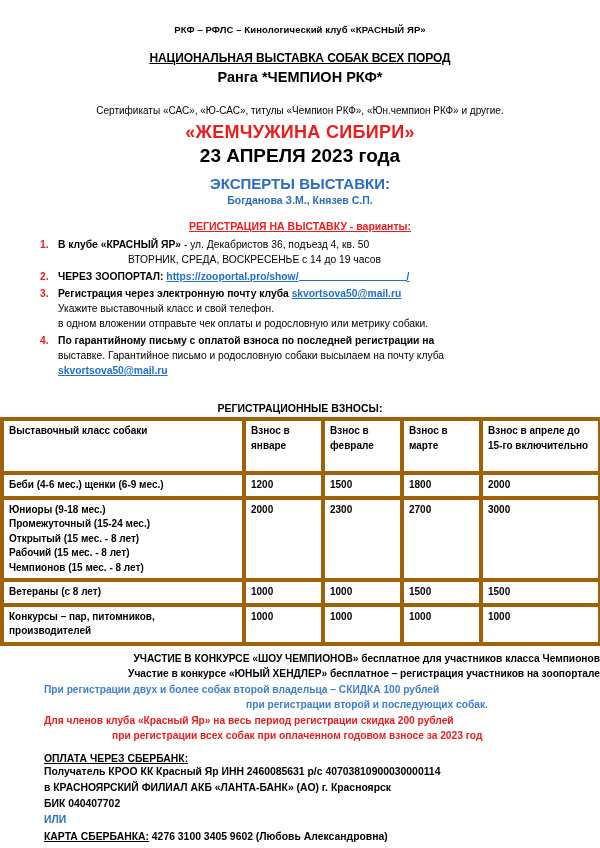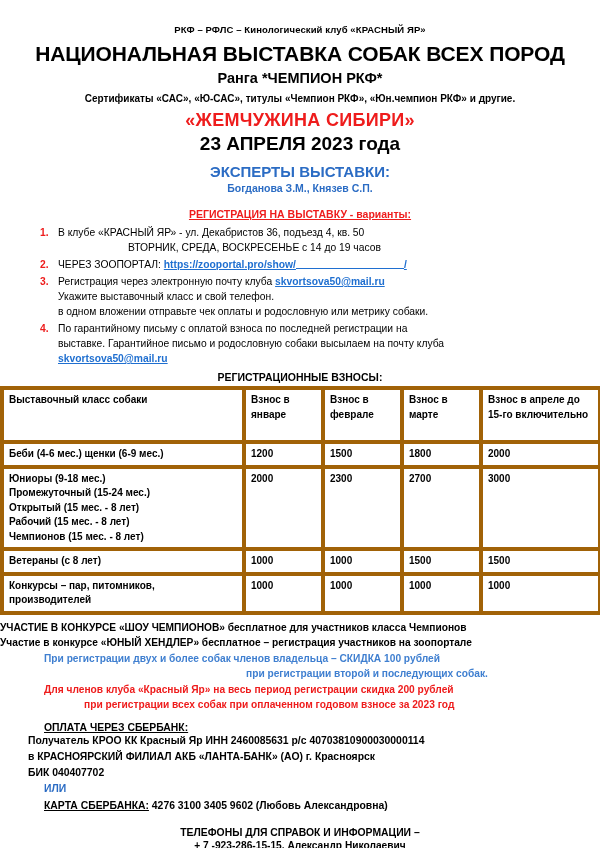--- a/index.html
+++ b/index.html
@@ -24,36 +24,37 @@
 
   .l-org {
     text-align: center;
     font-size: 9.5px;
     font-weight: bold;
     margin-top: 24px;
     letter-spacing: 0.1px;
   }
   .l-title {
     text-align: center;
-    font-size: 21px;
-    font-weight: bold;
-    margin-top: 7px;
+    font-size: 12px;
+    font-weight: bold;
+    margin-top: 16px;
     letter-spacing: -0.1px;
+    text-decoration: underline;
   }
   .l-rank {
     text-align: center;
     font-size: 14.5px;
     font-weight: bold;
     margin-top: 4px;
   }
   .l-certs {
     text-align: center;
     font-size: 10px;
-    font-weight: bold;
-    margin-top: 7px;
+    font-weight: normal;
+    margin-top: 20px;
   }
   .l-name {
     text-align: center;
     font-size: 18px;
     font-weight: bold;
     color: #ee1c1c;
     margin-top: 6px;
     letter-spacing: 0.3px;
   }
   .l-date {
@@ -97,42 +98,42 @@
     margin-bottom: 2px;
     line-height: 15px;
   }
   ol.reg-list > li .num {
     position: absolute;
     left: 40px;
     top: 0;
     color: #ee1c1c;
     font-weight: bold;
   }
-  .li-main { font-weight: normal; }
+  .li-main { font-weight: bold; }
   .li-thin { font-weight: normal; }
   .indent-1 { padding-left: 70px; }
   .indent-2 { padding-left: 6px; }
   .link {
     color: #1f6fd0;
     text-decoration: underline;
     font-weight: bold;
   }
   .link-blank {
     display: inline-block;
     width: 108px;
     border-bottom: 1px solid #1f6fd0;
     height: 11px;
     vertical-align: -1px;
   }
 
   .fees-head {
     text-align: center;
     font-size: 10.5px;
     font-weight: bold;
-    margin-top: 5px;
+    margin-top: 24px;
     margin-bottom: 3px;
   }
   table.fees {
     border-collapse: collapse;
     margin: 0 auto;
     width: 528px;
     font-size: 10px;
     table-layout: fixed;
   }
   table.fees td {
@@ -148,36 +149,36 @@
   td.mid { vertical-align: middle; }
   td.bot { vertical-align: bottom; }
   .hdr-cell { height: 44px; }
 
   .note-blk {
     margin-top: 5px;
     font-size: 10.2px;
     font-weight: bold;
     line-height: 15.5px;
   }
-  .note-center { text-align: left; }
+  .note-center { text-align: right; }
   .note-blue { color: #3f7fd0; }
   .note-red { color: #ee1c1c; }
   .pad-l { padding-left: 44px; }
   .pad-r-ind { padding-left: 246px; }
-  .pad-r-ind2 { padding-left: 84px; }
+  .pad-r-ind2 { padding-left: 112px; }
 
   .pay-head {
     margin-top: 9px;
     padding-left: 44px;
     font-size: 10.4px;
     font-weight: bold;
     text-decoration: underline;
   }
   .pay-line {
-    padding-left: 28px;
+    padding-left: 44px;
     font-size: 10.4px;
     font-weight: bold;
     line-height: 16px;
   }
   .or-line {
     padding-left: 44px;
     font-size: 10.4px;
     font-weight: bold;
     color: #2b6cc4;
     line-height: 16px;
@@ -296,21 +297,21 @@
         <td class="c2 bot">1000</td>
         <td class="c3 bot">1000</td>
         <td class="c4 bot">1000</td>
       </tr>
     </tbody>
   </table>
 
   <div class="note-blk">
     <div class="note-center">УЧАСТИЕ В КОНКУРСЕ «ШОУ ЧЕМПИОНОВ» бесплатное для участников класса Чемпионов</div>
     <div class="note-center">Участие в конкурсе «ЮНЫЙ ХЕНДЛЕР» бесплатное – регистрация участников на зоопортале</div>
-    <div class="note-blue pad-l">При регистрации двух и более собак членов владельца – СКИДКА 100 рублей</div>
+    <div class="note-blue pad-l">При регистрации двух и более собак второй владельца – СКИДКА 100 рублей</div>
     <div class="note-blue pad-r-ind">при регистрации второй и  последующих собак.</div>
     <div class="note-red pad-l">Для членов клуба «Красный Яр» на весь период регистрации скидка 200 рублей</div>
     <div class="note-red pad-r-ind2">при регистрации  всех собак  при оплаченном годовом взносе за 2023 год</div>
   </div>
 
   <div class="pay-head">ОПЛАТА ЧЕРЕЗ СБЕРБАНК:</div>
   <div class="pay-line">Получатель КРОО КК  Красный Яр   ИНН 2460085631   р/с 40703810900030000114</div>
   <div class="pay-line">в КРАСНОЯРСКИЙ ФИЛИАЛ АКБ «ЛАНТА-БАНК» (АО) г. Красноярск</div>
   <div class="pay-line">БИК 040407702</div>
   <div class="or-line">ИЛИ</div>

